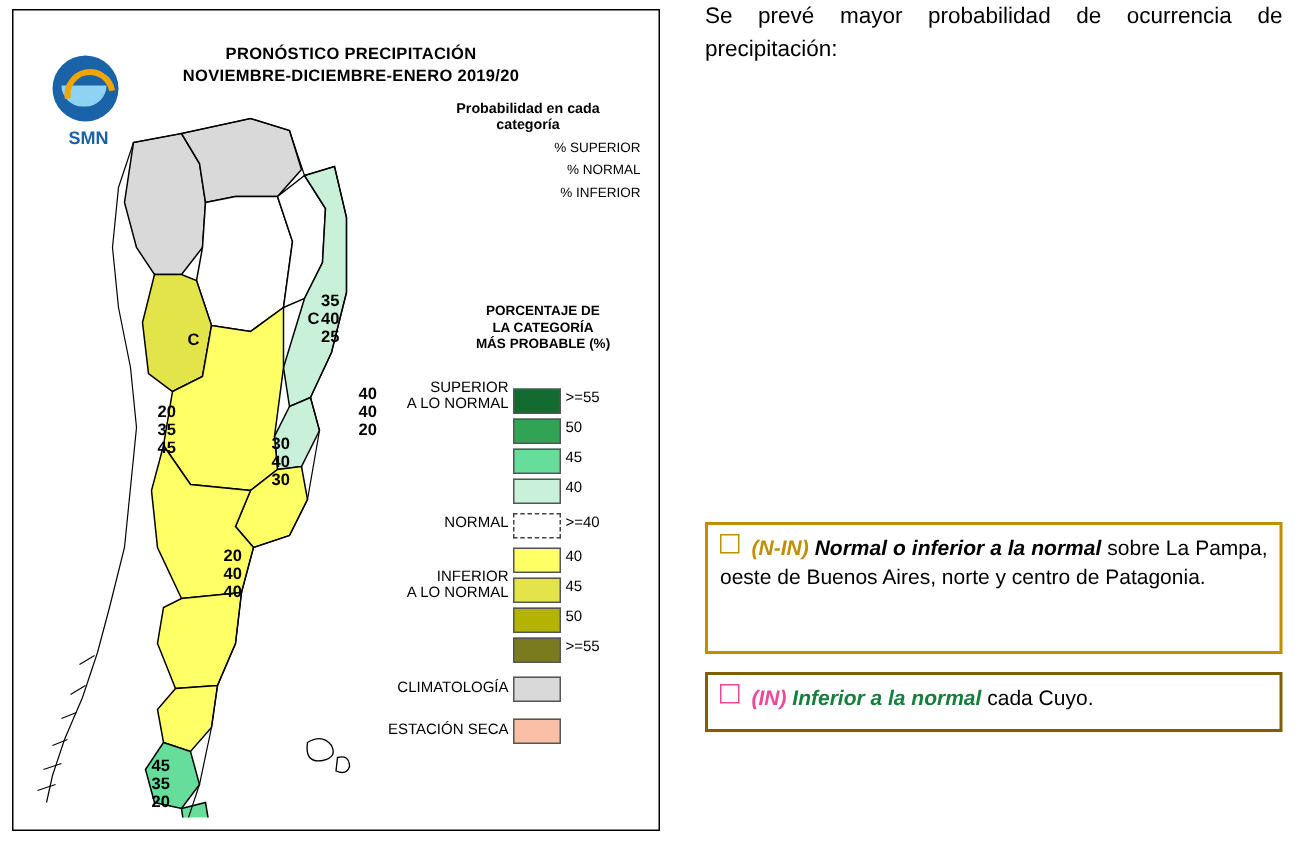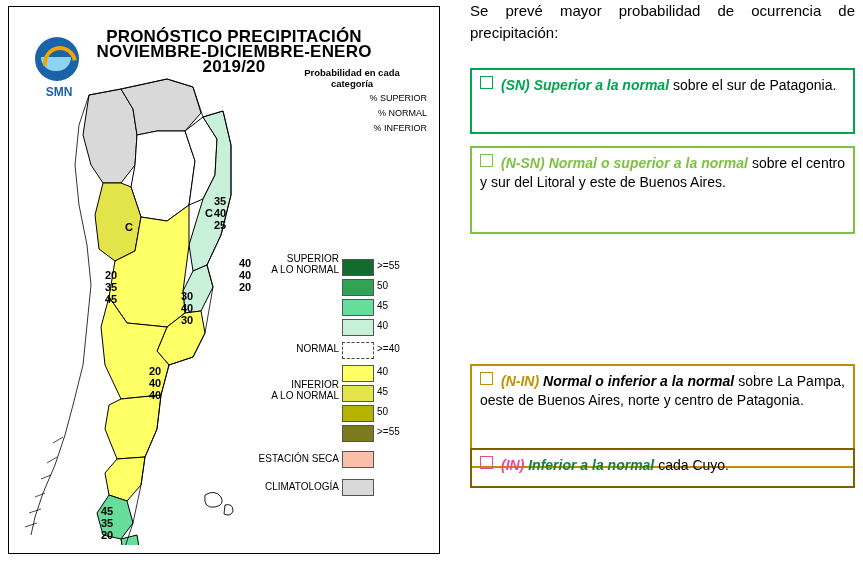--- a/index.html
+++ b/index.html
@@ -12,21 +12,21 @@
   }
   .page{position:relative;width:863px;height:563px;}
 
   
   .map-panel{
     position:absolute;left:8px;top:6px;width:432px;height:548px;
     border:1px solid #000;background:#fff;box-sizing:border-box;
   }
   .map-title{
     position:absolute;left:60px;top:22px;width:330px;text-align:center;
-    font-size:17px;font-weight:bold;letter-spacing:.2px;line-height:15px;
+    font-size:11px;font-weight:bold;letter-spacing:.2px;line-height:15px;
   }
   .logo{position:absolute;left:22px;top:30px;width:56px;height:62px;}
   .logo-circle{
     position:absolute;left:4px;top:0;width:44px;height:44px;border-radius:50%;
     background:#1b63a8;
   }
   .logo-arc1{
     position:absolute;left:12px;top:9px;width:26px;height:26px;border-radius:50%;
     border:4px solid #f0a500;border-right-color:transparent;border-bottom-color:transparent;
     transform:rotate(35deg);
@@ -76,21 +76,21 @@
     margin-right:8px;vertical-align:1px;
   }
   .box .lbl{font-style:italic;font-weight:bold;}
   .box-txt{display:inline;}
   .b1{top:68px;height:66px;border-color:#00a550;}
   .b1 .chk,.b1 .lbl{color:#00a550;}
   .b2{top:146px;height:88px;border-color:#7dc242;}
   .b2 .chk,.b2 .lbl{color:#7dc242;}
   .b3{top:246px;height:90px;border-color:#a6a6a6;}
   .b3 .chk,.b3 .lbl{color:#808080;}
-  .b4{top:364px;height:104px;border-color:#bf8f00;}
+  .b4{top:348px;height:88px;border-color:#bf8f00;}
   .b4 .chk,.b4 .lbl{color:#bf8f00;}
   .b5{top:448px;height:40px;border-color:#7f6000;}
   .b5 .chk,.b5 .lbl{color:#ec4899;}
 </style>
 </head>
 <body>
 
 <div class="page">
 
   <div class="map-panel">
@@ -108,20 +108,25 @@
     </div>
 
     <div class="prob-box">
       <div class="t1">Probabilidad en cada</div>
       <div class="t1">categoría</div>
       <div class="t2">% SUPERIOR</div>
       <div class="t2">% NORMAL</div>
       <div class="t2">% INFERIOR</div>
     </div>
 
+    <div class="pct-box">
+      <div>PORCENTAJE DE</div>
+      <div>LA CATEGORÍA</div>
+      <div>MÁS PROBABLE (%)</div>
+    </div>
 
     <svg class="map-svg" width="250" height="480" viewBox="0 0 250 480">
 
       <path fill="#d9d9d9" stroke="#000" stroke-width="1" d="M72 30 L104 24 L116 44 L120 70 L118 100 L104 118 L86 118 L74 100 L66 70 Z"></path>
       <path fill="#d9d9d9" stroke="#000" stroke-width="1" d="M104 24 L150 14 L176 22 L184 48 L168 66 L140 66 L120 70 L116 44 Z"></path>
 
       <path fill="#ffffff" stroke="#000" stroke-width="1" d="M120 70 L140 66 L168 66 L178 96 L172 140 L150 156 L124 152 L114 122 L118 100 Z"></path>
       <path fill="#ffffff" stroke="#000" stroke-width="1" d="M168 66 L186 52 L200 74 L198 110 L186 134 L172 140 L178 96 Z"></path>
 
       <path fill="#c9f0d8" stroke="#000" stroke-width="1" d="M186 52 L206 46 L214 80 L214 130 L204 170 L190 200 L176 206 L172 180 L186 134 L198 110 L200 74 Z"></path>
@@ -236,43 +241,35 @@
         <div class="lg-sw" style="background:#b3b300"></div>
         <div class="lg-lab">50</div>
       </div>
 
       <div class="lg-row">
         <div class="lg-sw" style="background:#7a7a1f"></div>
         <div class="lg-lab">&gt;=55</div>
       </div>
 
       <div class="lg-row" style="height:28px">
+        <div class="lg-cat" style="top:10px">CLIMATOLOGÍA</div>
+        <div class="lg-sw" style="background:#d9d9d9;top:8px"></div>
+      </div>
+
+      <div class="lg-row" style="height:28px">
         <div class="lg-cat" style="top:10px">ESTACIÓN SECA</div>
         <div class="lg-sw" style="background:#f9c0a7;top:8px"></div>
       </div>
 
-      <div class="lg-row" style="height:28px">
-        <div class="lg-cat" style="top:10px">CLIMATOLOGÍA</div>
-        <div class="lg-sw" style="background:#d9d9d9;top:8px"></div>
-      </div>
-
     </div>
   </div>
 
   <div class="intro">Se prevé mayor probabilidad de ocurrencia de precipitación:</div>
 
-  <div class="box b1">
-    <span class="chk"></span><span class="lbl">(SN)</span>
-    <span class="lbl">Superior a la normal</span><span class="box-txt"> sobre el sur de Patagonia.</span>
-  </div>
-
-  <div class="box b2">
-    <span class="chk"></span><span class="lbl">(N-SN)</span>
-    <span class="lbl">Normal o superior a la normal</span><span class="box-txt"> sobre el centro y sur del Litoral y este de Buenos Aires.</span>
-  </div>
+
 
 
   <div class="box b4">
     <span class="chk"></span><span class="lbl">(N-IN)</span>
     <span class="lbl" style="color:#000">Normal o inferior a la normal</span><span class="box-txt"> sobre La Pampa, oeste de Buenos Aires, norte y centro de Patagonia.</span>
   </div>
 
   <div class="box b5">
     <span class="chk"></span><span class="lbl">(IN)</span>
     <span class="lbl" style="color:#15803d">Inferior a la normal</span><span class="box-txt"> cada Cuyo.</span>

